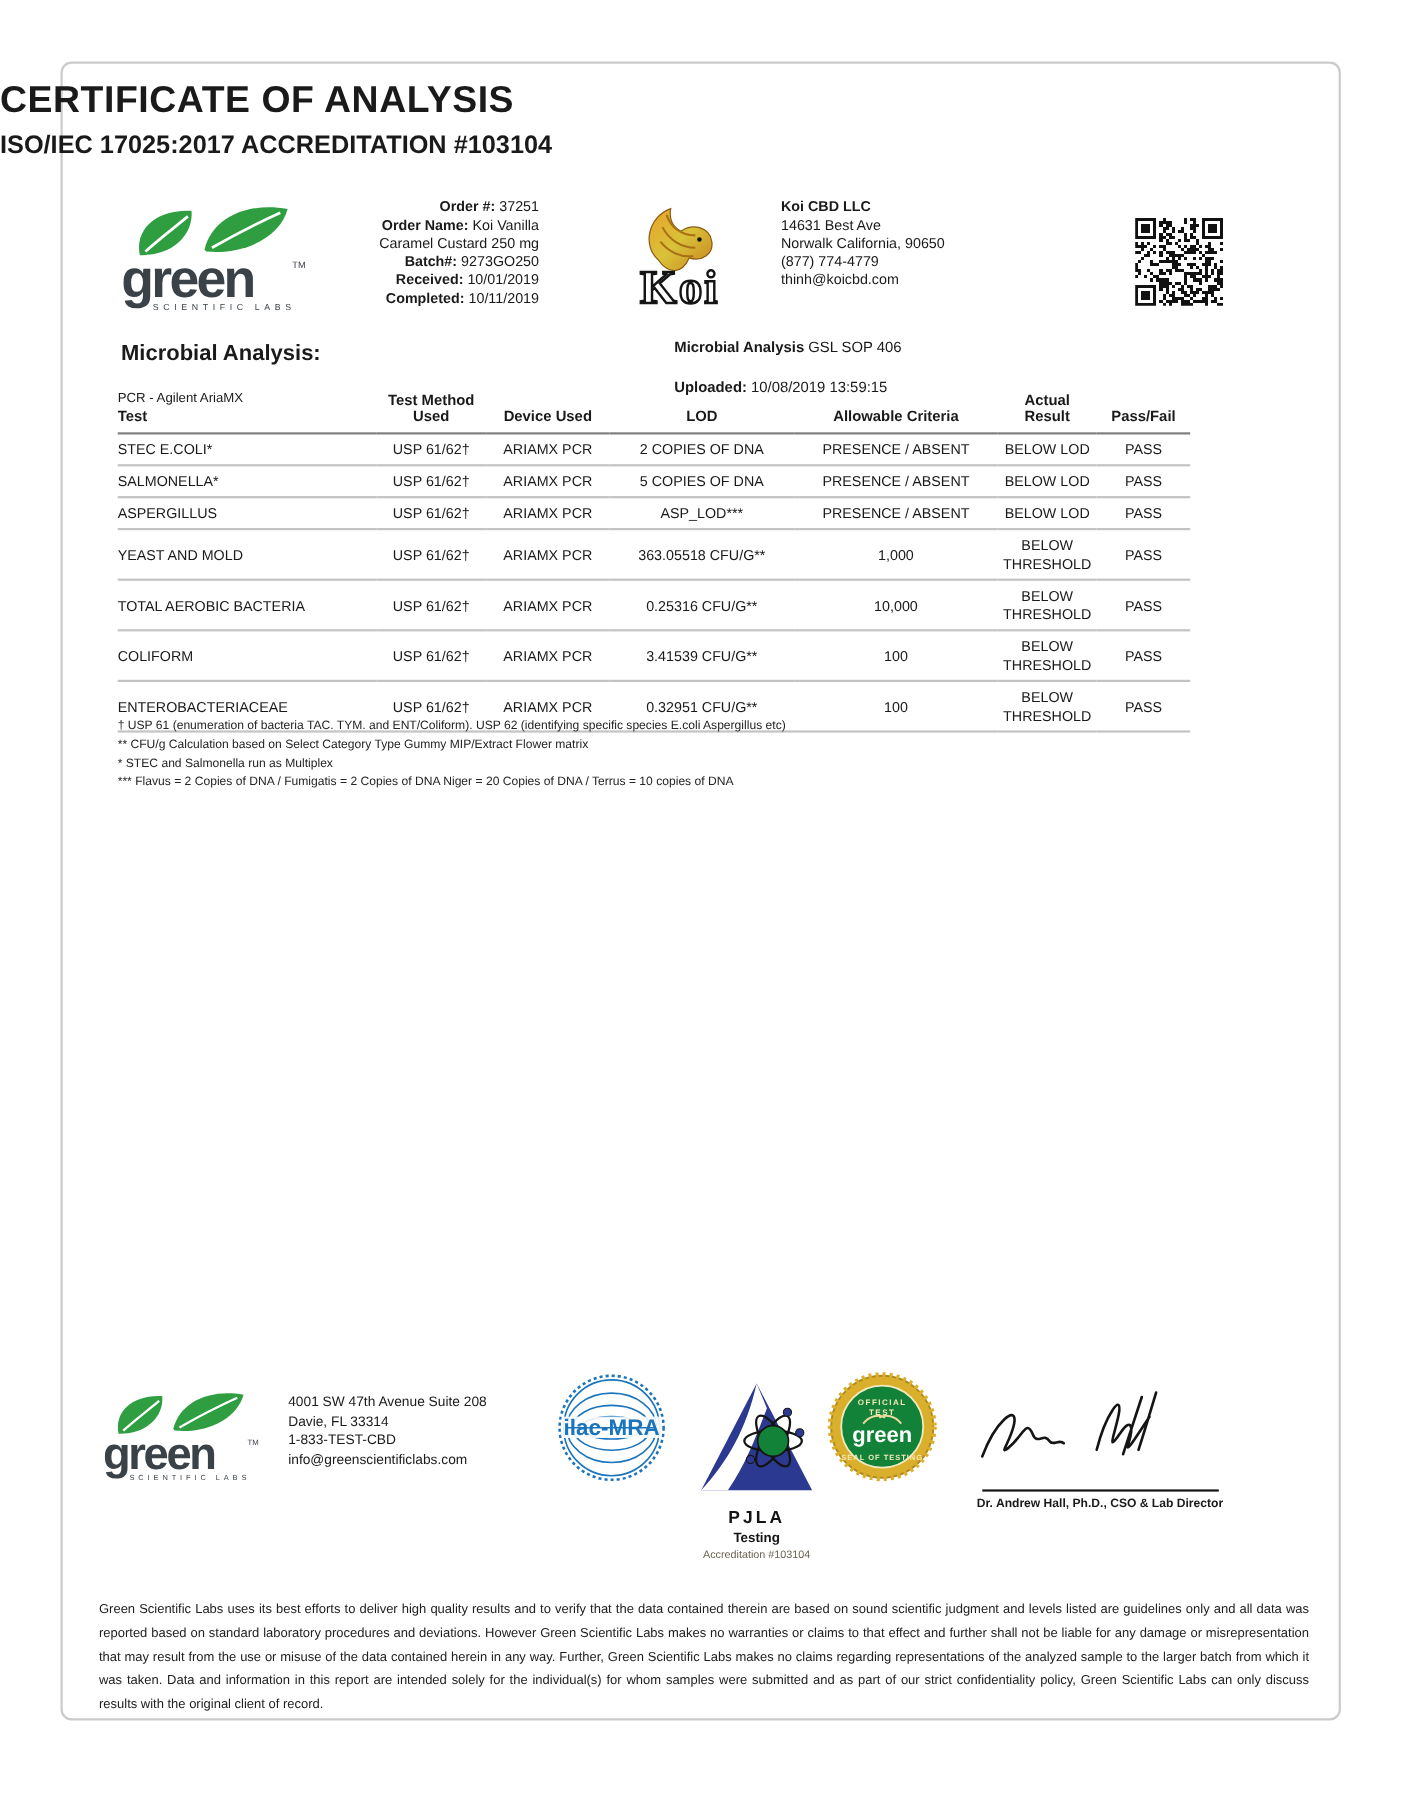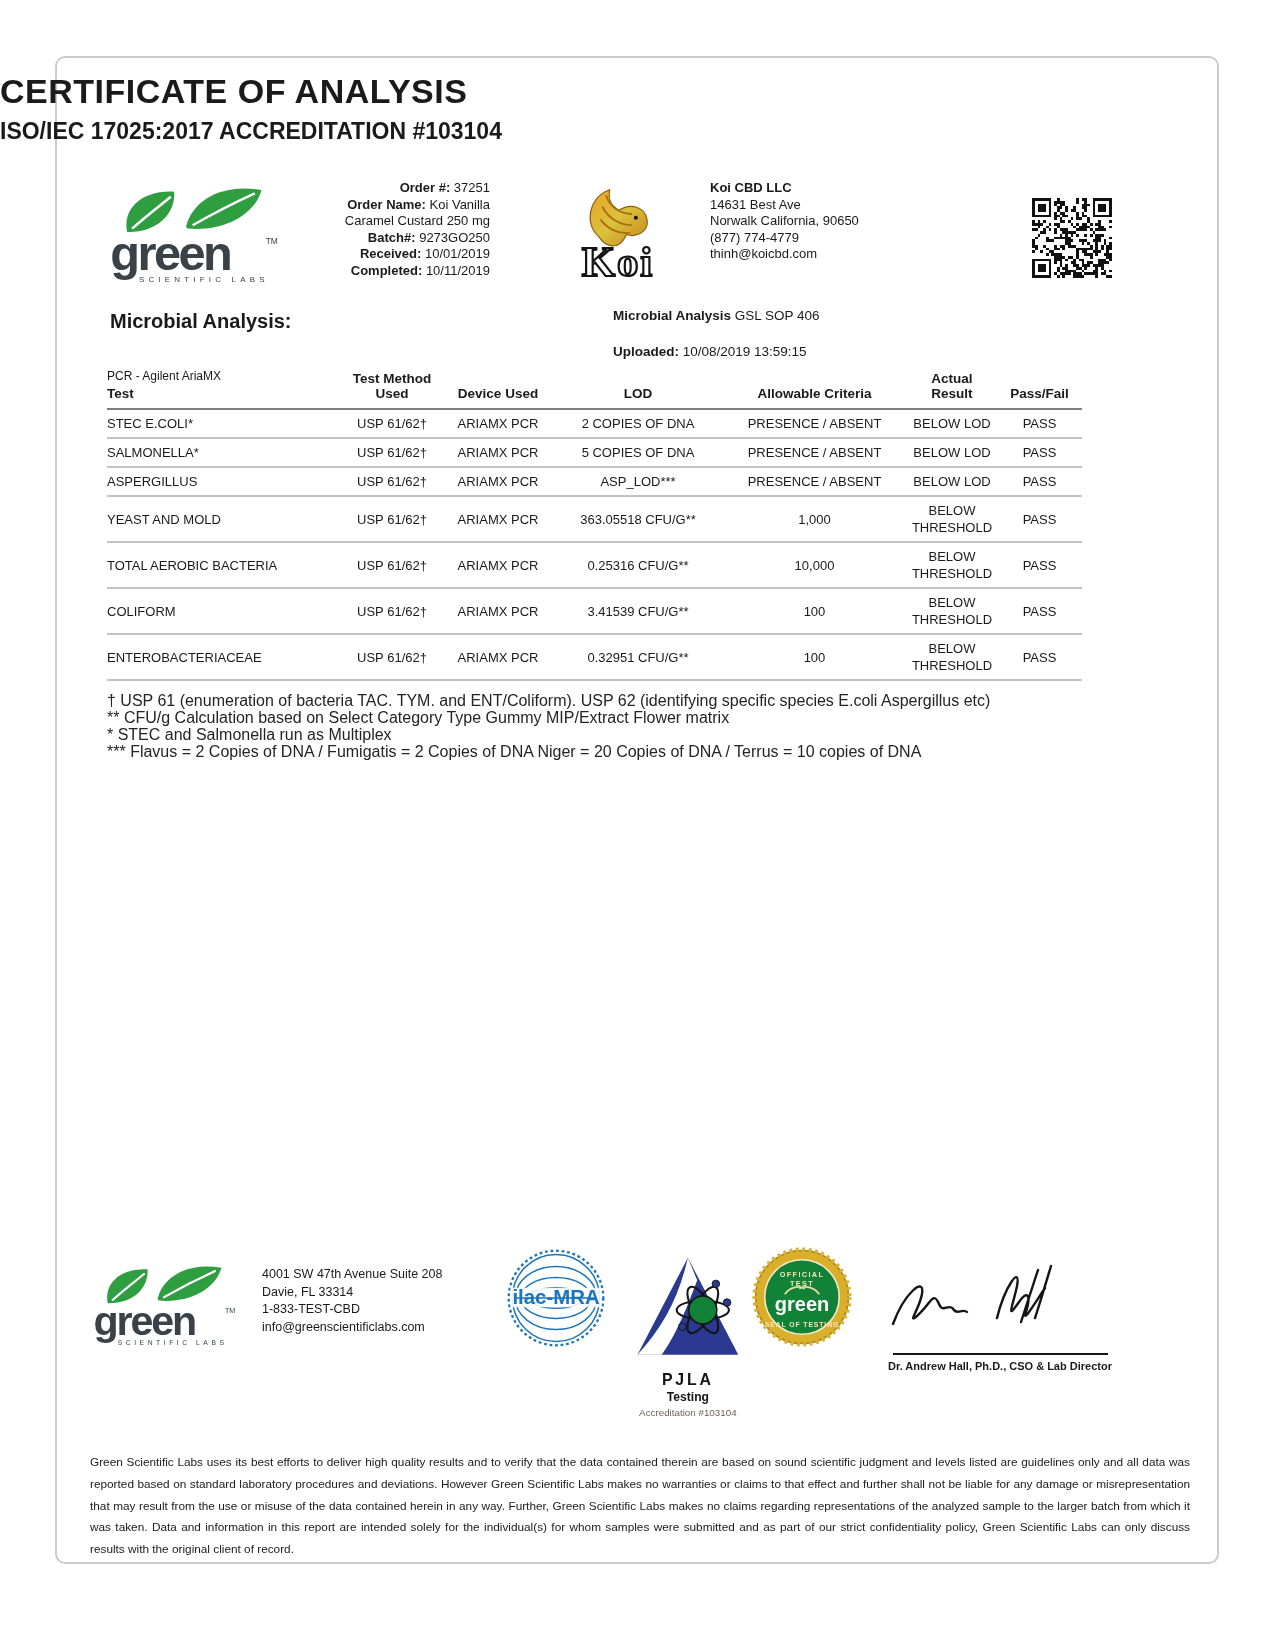--- a/index.html
+++ b/index.html
@@ -32,23 +32,23 @@
   .sop-block{position:absolute;left:613px;top:308px;font-size:13.5px;}
   .sop-block .line2{margin-top:21px;}
   
   table.coa{position:absolute;left:107px;top:352px;width:975px;border-collapse:collapse;font-size:13px;}
   table.coa th{font-size:13.5px;font-weight:bold;vertical-align:bottom;padding:2px 5px 7px;text-align:center;}
   table.coa th.c-test{text-align:left;padding-left:0;}
   table.coa thead tr{border-bottom:2px solid #7f7f7f;}
   table.coa tbody tr{border-bottom:2px solid #c3c3c3;margin-top:20px;}
   table.coa td{padding:5px 4px;text-align:center;vertical-align:middle;line-height:17px;}
   table.coa td.c-test{text-align:left;padding-left:0;}
-  .instrument{font-size:12px;font-weight:normal;margin-bottom:3px;margin-top:15px;}
-  
-  .footnotes{position:absolute;left:107px;top:652px;font-size:16px;line-height:17px;color:#242424;margin-top:40px;}
+  .instrument{font-size:12px;font-weight:normal;margin-bottom:3px;}
+  
+  .footnotes{position:absolute;left:107px;top:652px;font-size:11px;line-height:17px;color:#242424;}
   
   .green-logo-ft{position:absolute;left:95px;top:1262px;}
   .ft-address{position:absolute;left:262px;top:1266px;font-size:12.5px;line-height:17.5px;}
   .ilac-seal{position:absolute;left:505px;top:1247px;}
   .pjla-seal{position:absolute;left:630px;top:1243px;}
   .green-seal{position:absolute;left:752px;top:1247px;}
   .signature{position:absolute;left:875px;top:1254px;width:260px;}
   .sig-line{margin-left:18px;width:215px;border-top:2.5px solid #141414;}
   .sig-name{margin-top:5px;width:250px;text-align:center;font-size:11px;font-weight:bold;}
   

